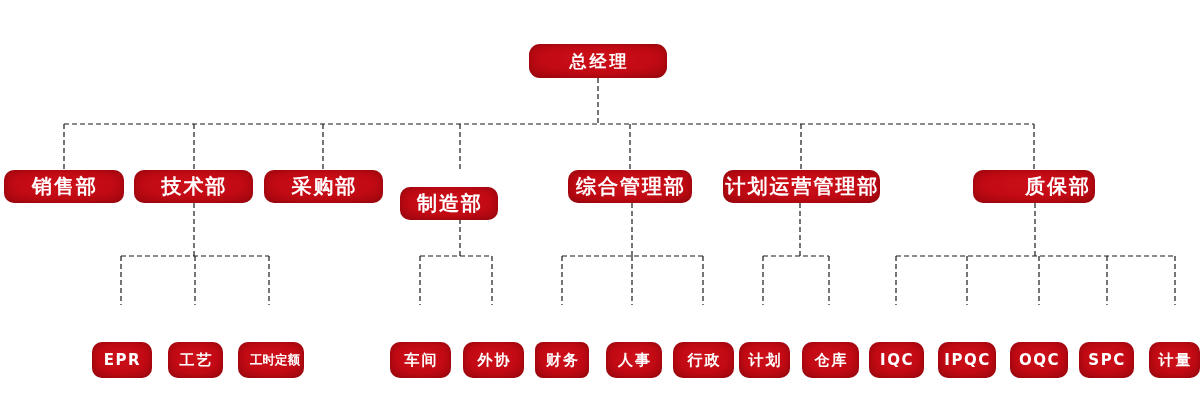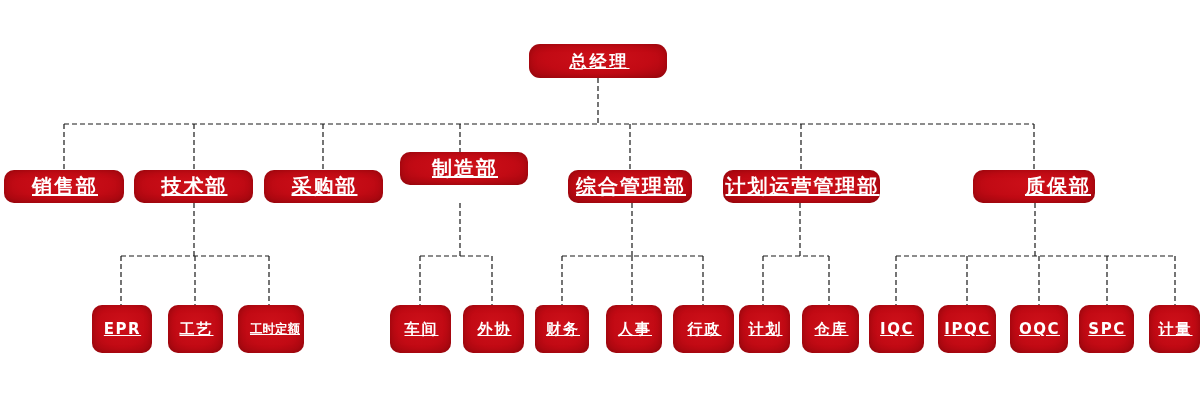--- a/index.html
+++ b/index.html
@@ -27,25 +27,24 @@
     display: flex;
     align-items: center;
     justify-content: center;
     background: radial-gradient(ellipse at 50% 42%, #cd1019 0%, #c20a14 55%, #a3070f 100%);
     box-shadow: inset 0 0 7px rgba(90,0,0,0.35);
     border-radius: 10px;
     color: #ffffff;
     font-weight: bold;
     white-space: nowrap;
     box-sizing: border-box;
-    text-decoration: underline;
   }
   .lvl1 { height: 34px; font-size: 17px; letter-spacing: 3px; padding-left: 3px; border-radius: 11px; }
   .lvl2 { height: 33px; font-size: 20px; letter-spacing: 2px; padding-left: 2px; }
-  .lvl3 { height: 48px; font-size: 15px; letter-spacing: 2px; padding-left: 2px; }
+  .lvl3 { height: 36px; font-size: 15px; letter-spacing: 2px; padding-left: 2px; margin-top: 37px; }
   .lvl3.latin { letter-spacing: 1.5px; padding-left: 1px; }
   .lvl3.small { font-size: 12.5px; letter-spacing: 0; padding-left: 8px; }
 </style>
 </head>
 <body>
 
 <div id="stage">
 
   <svg id="connectors" viewBox="0 0 1200 414" xmlns="http://www.w3.org/2000/svg">
     <g stroke="#1a1a1a" stroke-width="1.2" fill="none" stroke-dasharray="5 3">
@@ -91,21 +90,21 @@
       <path d="M1107 256 V305"></path>
         <path d="M1175 256 V305"></path>
     </g>
   </svg>
 
   <div class="node lvl1" style="left:529px; top:44px; width:138px;">总经理</div>
 
   <div class="node lvl2" style="left:4px; top:170px; width:120px;">销售部</div>
   <div class="node lvl2" style="left:134px; top:170px; width:119px;text-align:right;">技术部</div>
   <div class="node lvl2" style="left:264px; top:170px; width:119px;">采购部</div>
-  <div class="node lvl2" style="left:400px; top:152px; width:128px;">制造部</div>
+  <div class="node lvl2" style="left:400px; top:187px; width:98px;">制造部</div>
   <div class="node lvl2" style="left:568px; top:170px; width:124px;">综合管理部</div>
   <div class="node lvl2" style="left:723px; top:170px; width:157px;">计划运营管理部</div>
   <div class="node lvl2" style="left:973px; top:170px; width:122px;padding-left:48px;">质保部</div>
 
   <div class="node lvl3 latin" style="left:92px; top:305px; width:60px;">EPR</div>
   <div class="node lvl3" style="left:168px; top:305px; width:55px;">工艺</div>
   <div class="node lvl3 small" style="left:238px; top:305px; width:66px;">工时定额</div>
 
   <div class="node lvl3" style="left:390px; top:305px; width:61px;">车间</div>
   <div class="node lvl3" style="left:463px; top:305px; width:61px;">外协</div>

